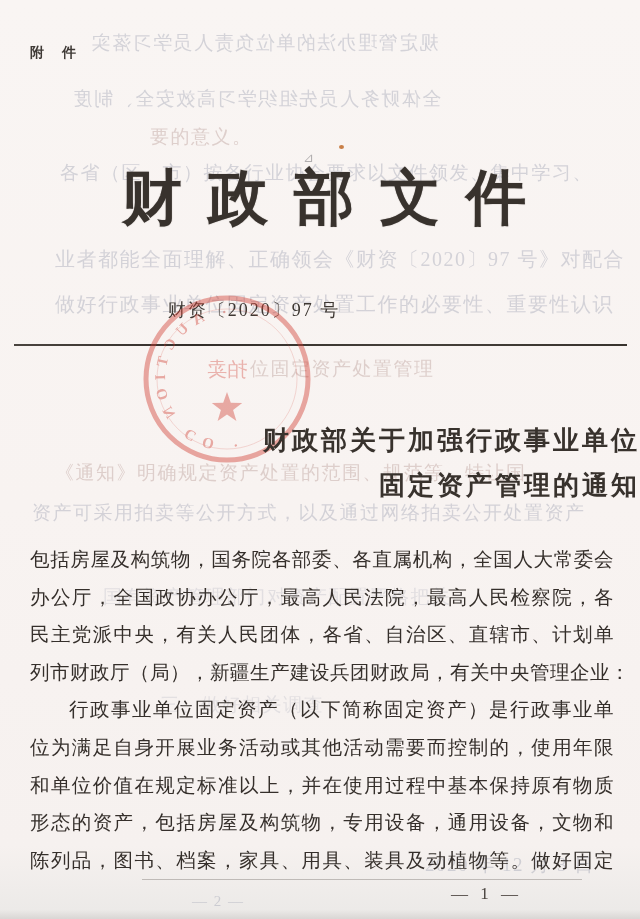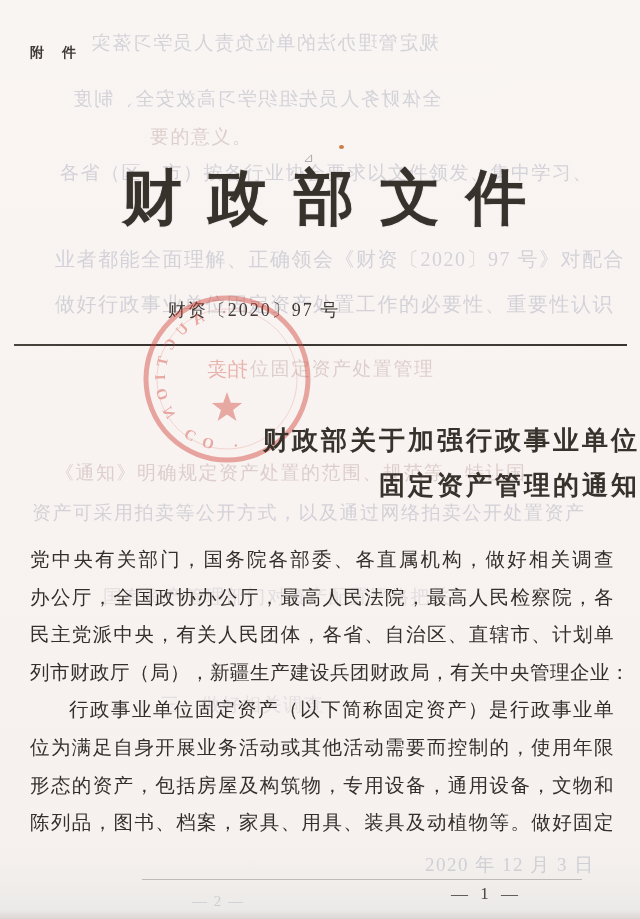--- a/index.html
+++ b/index.html
@@ -136,26 +136,27 @@
       <text x="89" y="86" text-anchor="middle" font-size="20" fill="#cf3a2e" opacity=".7">拍卖</text>
     </svg>
   </div>
 
   <div class="doc-title">
     <div>财政部关于加强行政事业单位</div>
     <div>固定资产管理的通知</div>
   </div>
 
   <div class="body-text">
-    <div class="bodyline">党中央有关部门，国务院各部委、各直属机构，做好相关调查</div>
+    <div class="bodyline">包括房屋及构筑物，国务院各部委、各直属机构，全国人大常委会</div>
     <div class="bodyline">办公厅，全国政协办公厅，最高人民法院，最高人民检察院，各</div>
     <div class="bodyline">民主党派中央，有关人民团体，各省、自治区、直辖市、计划单</div>
     <div class="bodyline">列市财政厅（局），新疆生产建设兵团财政局，有关中央管理企业：</div>
     <div class="bodyline indent">行政事业单位固定资产（以下简称固定资产）是行政事业单</div>
     <div class="bodyline">位为满足自身开展业务活动或其他活动需要而控制的，使用年限</div>
+    <div class="bodyline">和单位价值在规定标准以上，并在使用过程中基本保持原有物质</div>
     <div class="bodyline">形态的资产，包括房屋及构筑物，专用设备，通用设备，文物和</div>
     <div class="bodyline">陈列品，图书、档案，家具、用具、装具及动植物等。做好固定</div>
   </div>
 
   <div class="footer-rule"></div>
   <div class="page-number">— 1 —</div>
 
 </div>
 
 </body></html>

